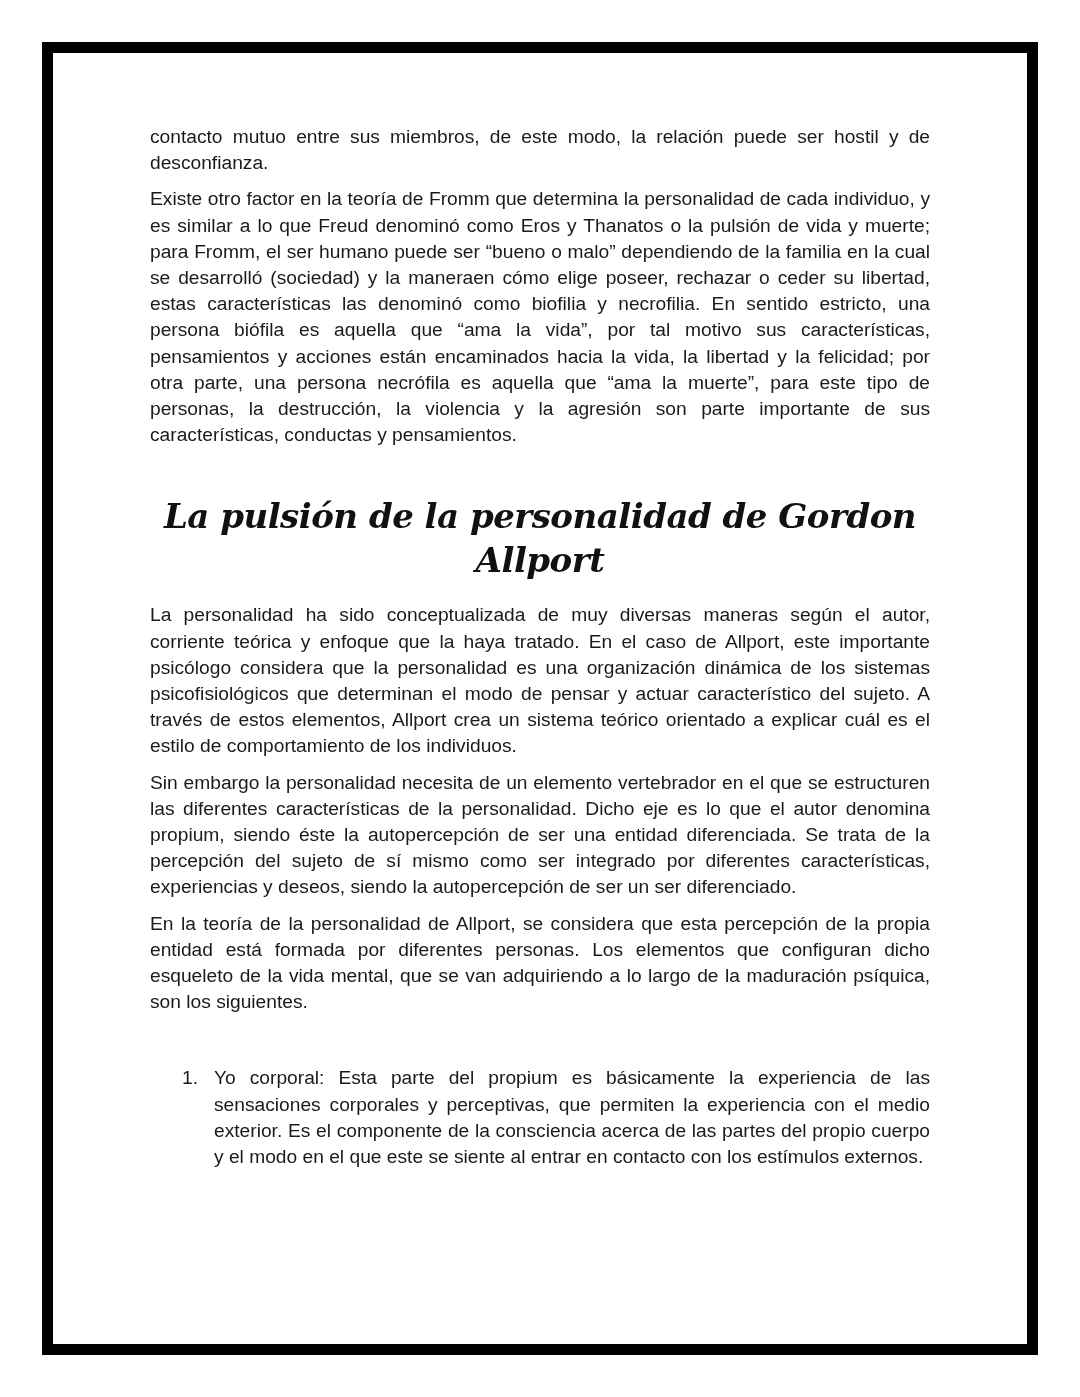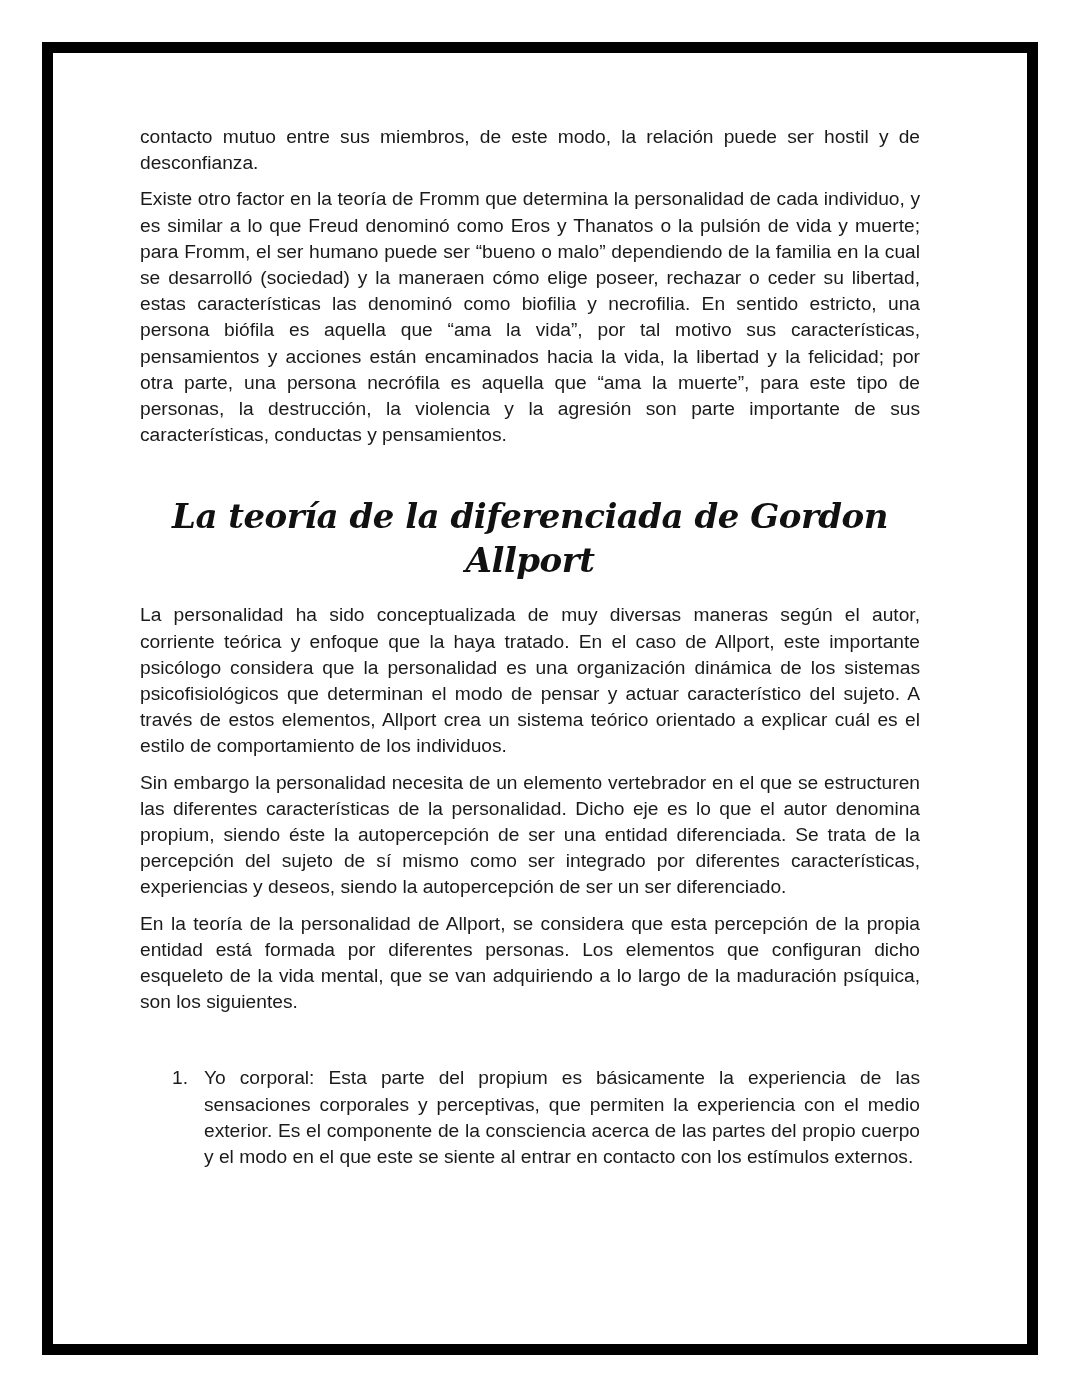--- a/index.html
+++ b/index.html
@@ -7,21 +7,21 @@
     .frame {
       position: absolute;
       left: 42px; top: 42px;
       width: 996px; height: 1313px;
       box-sizing: border-box;
       border: 11px solid #000000;
       background: #ffffff;
     }
     .content {
       position: absolute;
-      left: 140px; top: 124px;
+      left: 150px; top: 124px;
       width: 780px;
       font-family: "Liberation Sans", sans-serif;
       font-size: 19.2px;
       line-height: 26.2px;
       color: #1a1a1a;
     }
     .para {
       margin: 0 0 10px 0;
       text-align: justify;
     }
@@ -53,21 +53,21 @@
   </style>
 </head>
 <body>
 
 <div class="frame"></div>
 
 <div class="content">
   <p class="para">contacto mutuo entre sus miembros, de este modo, la relación puede ser hostil y de desconfianza.</p>
   <p class="para">Existe otro factor en la teoría de Fromm que determina la personalidad de cada individuo, y es similar a lo que Freud denominó como Eros y Thanatos o la pulsión de vida y muerte; para Fromm, el ser humano puede ser “bueno o malo” dependiendo de la familia en la cual se desarrolló (sociedad) y la maneraen cómo elige poseer, rechazar o ceder su libertad, estas características las denominó como biofilia y necrofilia. En sentido estricto, una persona biófila es aquella que “ama la vida”, por tal motivo sus características, pensamientos y acciones están encaminados hacia la vida, la libertad y la felicidad; por otra parte, una persona necrófila es aquella que “ama la muerte”, para este tipo de personas, la destrucción, la violencia y la agresión son parte importante de sus características, conductas y pensamientos.</p>
 
-  <h2 class="heading">La teoría de la diferenciada de Gordon Allport</h2>
+  <h2 class="heading">La pulsión de la personalidad de Gordon Allport</h2>
 
   <p class="para">La personalidad ha sido conceptualizada de muy diversas maneras según el autor, corriente teórica y enfoque que la haya tratado. En el caso de Allport, este importante psicólogo considera que la personalidad es una organización dinámica de los sistemas psicofisiológicos que determinan el modo de pensar y actuar característico del sujeto. A través de estos elementos, Allport crea un sistema teórico orientado a explicar cuál es el estilo de comportamiento de los individuos.</p>
   <p class="para">Sin embargo la personalidad necesita de un elemento vertebrador en el que se estructuren las diferentes características de la personalidad. Dicho eje es lo que el autor denomina propium, siendo éste la autopercepción de ser una entidad diferenciada. Se trata de la percepción del sujeto de sí mismo como ser integrado por diferentes características, experiencias y deseos, siendo la autopercepción de ser un ser diferenciado.</p>
   <p class="para">En la teoría de la personalidad de Allport, se considera que esta percepción de la propia entidad está formada por diferentes personas. Los elementos que configuran dicho esqueleto de la vida mental, que se van adquiriendo a lo largo de la maduración psíquica, son los siguientes.</p>
 
   <ol class="list">
     <li class="list-item">
       <span class="list-num">1.</span>
       <span>Yo corporal: Esta parte del propium es básicamente la experiencia de las sensaciones corporales y perceptivas, que permiten la experiencia con el medio exterior. Es el componente de la consciencia acerca de las partes del propio cuerpo y el modo en el que este se siente al entrar en contacto con los estímulos externos.</span>
     </li>

